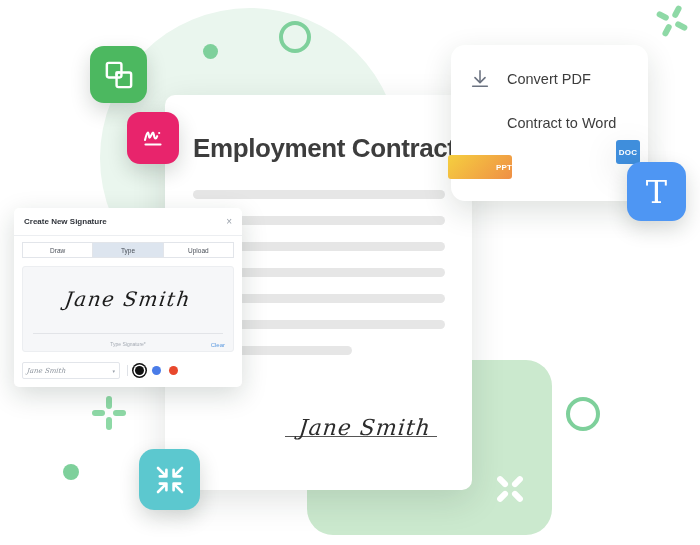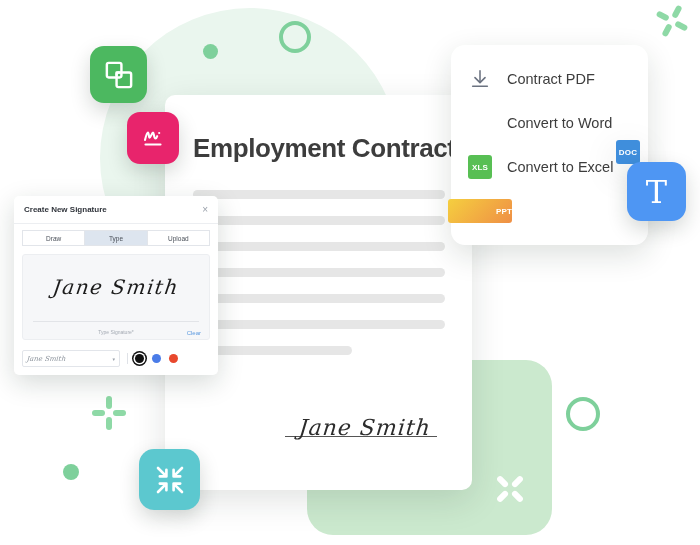--- a/index.html
+++ b/index.html
@@ -100,21 +100,21 @@
     width:24px;height:24px;border-radius:3px;display:flex;
     align-items:center;justify-content:center;
     font-size:8px;font-weight:700;color:#fff;letter-spacing:.2px;
   }
   .badge.doc{background:#3f8edc;}
   .badge.xls{background:#58bf54;}
   .badge.ppt{background:linear-gradient(135deg,#f5cf3f 0%,#ef8f45 100%);padding-left:48px;}
 
   
   .dlg{
-    position:absolute;left:14px;top:196px;width:204px;
+    position:absolute;left:14px;top:208px;width:228px;
     background:#ffffff;border-radius:5px;
     box-shadow:0 8px 26px rgba(20,40,30,.17);
     overflow:hidden;
   }
   .dlg-head{
     height:27px;display:flex;align-items:center;justify-content:space-between;
     padding:0 10px;border-bottom:1px solid #eceef1;
   }
   .dlg-title{font-size:8px;color:#30343b;font-weight:600;}
   .dlg-close{font-size:10px;color:#9aa1ab;line-height:1;cursor:default;}
@@ -233,37 +233,31 @@
 
 
     <div class="menu-item">
       <span class="menu-ico">
         <svg width="22" height="22" viewBox="0 0 24 24" fill="none" stroke="#6b7280" stroke-width="1.7" stroke-linecap="round" stroke-linejoin="round">
           <path d="M12 3v12"></path>
             <path d="M6.5 10.5 12 16l5.5-5.5"></path>
             <path d="M4 20h16"></path>
         </svg>
       </span>
-      <span class="menu-label">Contract PDF</span>
+      <span class="menu-label">Convert PDF</span>
     </div>
 
 
     <div class="menu-item">
       <span class="menu-ico">
         <span class="badge doc">DOC</span>
       </span>
-      <span class="menu-label">Convert to Word</span>
-    </div>
-
-    <div class="menu-item">
-      <span class="menu-ico">
-        <span class="badge xls">XLS</span>
-      </span>
-      <span class="menu-label">Convert to Excel</span>
-    </div>
+      <span class="menu-label">Contract to Word</span>
+    </div>
+
 
     <div class="menu-item">
       <span class="menu-ico">
         <span class="badge ppt">PPT</span>
       </span>
     </div>
 
   </div>
 
   <div class="dlg">

